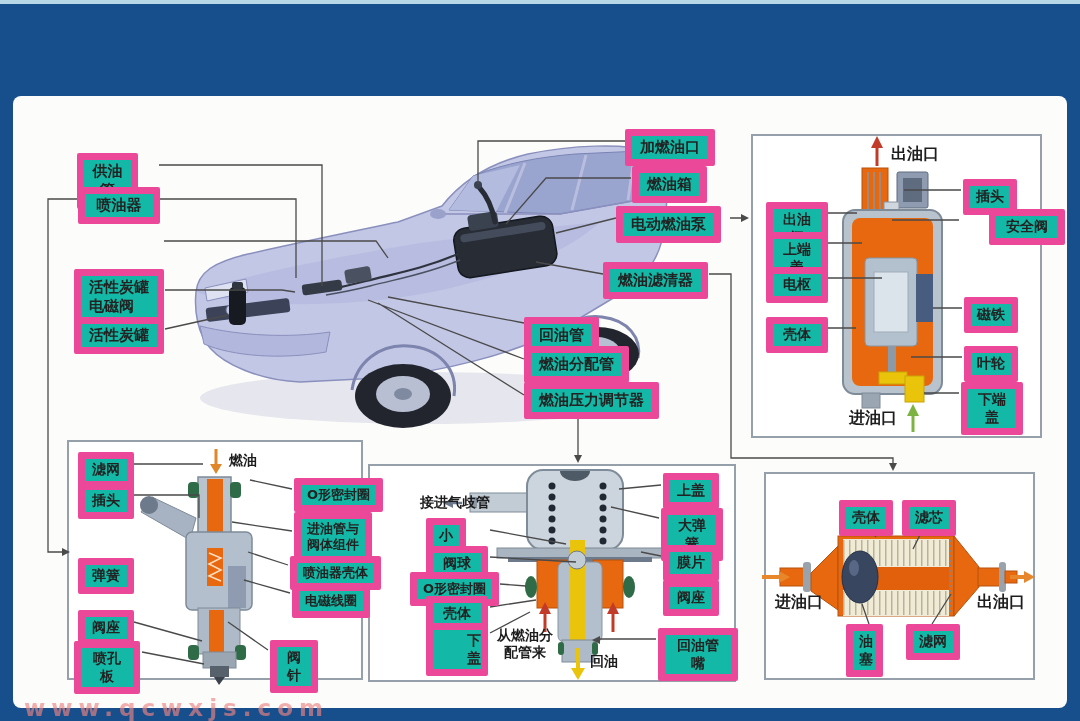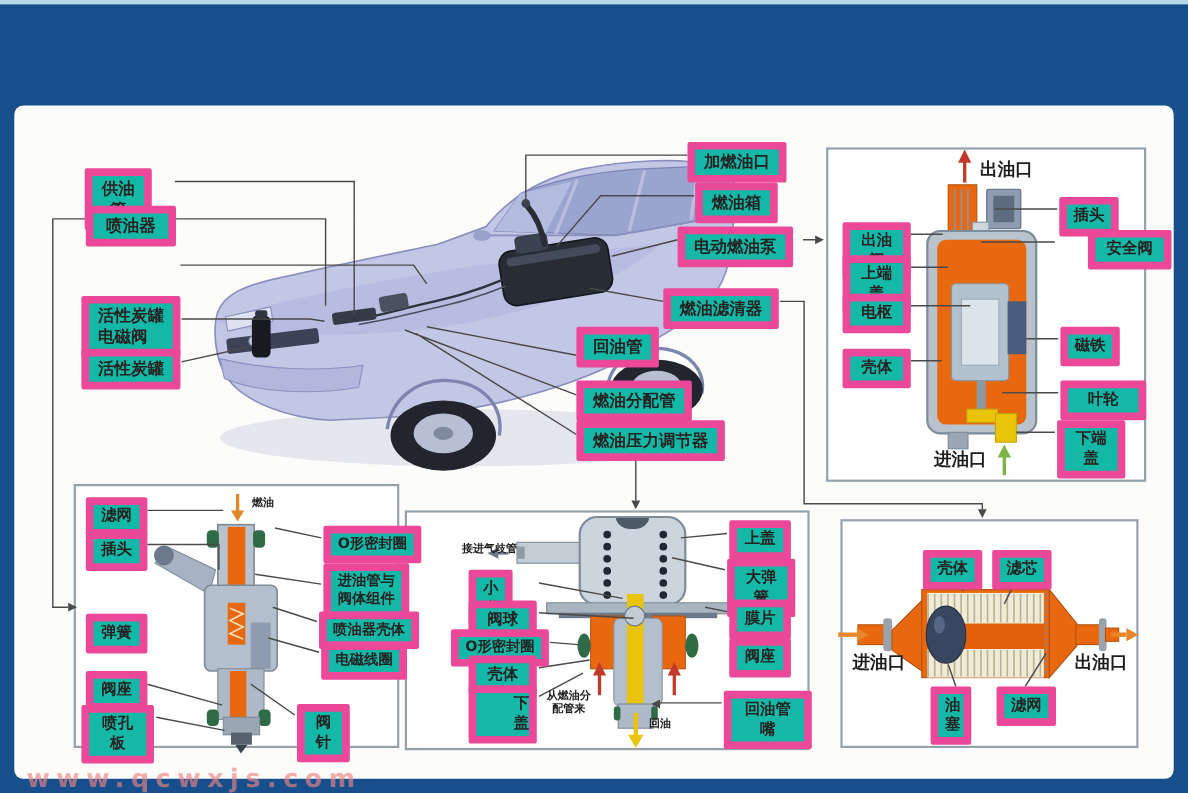--- a/index.html
+++ b/index.html
@@ -11,21 +11,21 @@
   .panel{position:absolute;left:13px;top:96px;width:1054px;height:612px;background:#FCFCFA;border-radius:8px;}
   .dbox{position:absolute;background:#ffffff;border:2px solid #96A0AA;box-sizing:border-box;}
   .art{position:absolute;left:0;top:0;width:1080px;height:721px;pointer-events:none;}
   .tag{position:absolute;background:#14b8a6;border:7px solid #ec4899;color:#222222;font-weight:700;
        font-size:15px;line-height:1.25;padding:2px 8px;white-space:pre-line;text-align:center;
        box-sizing:border-box;border-radius:2px;}
   .t14{font-size:14px;padding:2px 6px;}
   .t13{font-size:13px;padding:2px 6px;}
   .ta-l{text-align:left;}
   .plain{position:absolute;color:#1d1d1d;font-weight:700;white-space:pre-line;line-height:1.2;}
-  .fs14{font-size:10px;} .fs16{font-size:16px;}
+  .fs14{font-size:14px;} .fs16{font-size:16px;}
   .wm1{position:absolute;left:6px;top:650px;font-size:45px;font-weight:800;color:#E86A6A;
        opacity:.8;letter-spacing:2px;z-index:60;}
   .wm2{position:absolute;left:24px;top:695px;font-size:23px;font-weight:700;color:#EE8484;
        opacity:.65;letter-spacing:6px;z-index:60;}
 </style>
 </head>
 <body>
 
 <div class="page">
   <div class="top-strip"></div>
@@ -231,33 +231,33 @@
 
   <div class="tag" style="left:77px;top:153px;width:61px;">供油管</div>
   <div class="tag" style="left:78px;top:187px;width:82px;">喷油器</div>
   <div class="tag ta-l" style="left:74px;top:269px;width:90px;">活性炭罐
 电磁阀</div>
   <div class="tag" style="left:74px;top:317px;width:90px;">活性炭罐</div>
   <div class="tag" style="left:625px;top:129px;">加燃油口</div>
   <div class="tag" style="left:632px;top:166px;">燃油箱</div>
   <div class="tag" style="left:616px;top:206px;">电动燃油泵</div>
   <div class="tag" style="left:603px;top:262px;">燃油滤清器</div>
-  <div class="tag" style="left:524px;top:297px;text-align:center;">回油管</div>
+  <div class="tag" style="left:524px;top:317px;text-align:center;">回油管</div>
   <div class="tag" style="left:524px;top:346px;">燃油分配管</div>
   <div class="tag" style="left:524px;top:382px;">燃油压力调节器</div>
 
   <div class="plain fs16" style="left:891px;top:144px;">出油口</div>
   <div class="tag t14" style="left:766px;top:202px;width:62px;">出油阀</div>
   <div class="tag t14" style="left:766px;top:232px;width:62px;">上端盖</div>
   <div class="tag t14" style="left:766px;top:267px;width:62px;">电枢</div>
   <div class="tag t14" style="left:766px;top:317px;width:62px;">壳体</div>
   <div class="tag t14" style="left:963px;top:179px;width:54px;">插头</div>
   <div class="tag t14" style="left:961px;top:209px;width:76px;margin-left:28px;">安全阀</div>
   <div class="tag t14" style="left:964px;top:297px;width:54px;">磁铁</div>
-  <div class="tag t14" style="left:964px;top:346px;width:78px;">叶轮</div>
+  <div class="tag t14" style="left:964px;top:346px;width:54px;">叶轮</div>
   <div class="tag t14" style="left:961px;top:382px;width:62px;">下端盖</div>
   <div class="plain fs16" style="left:849px;top:408px;">进油口</div>
 
   <div class="tag t14" style="left:78px;top:452px;width:56px;">滤网</div>
   <div class="plain fs14" style="left:229px;top:452px;">燃油</div>
   <div class="tag t14" style="left:78px;top:483px;width:56px;">插头</div>
   <div class="tag t13" style="left:294px;top:478px;">O形密封圈</div>
   <div class="tag t13 ta-l" style="left:294px;top:512px;">进油管与
 阀体组件</div>
   <div class="tag t14" style="left:78px;top:558px;width:56px;">弹簧</div>

